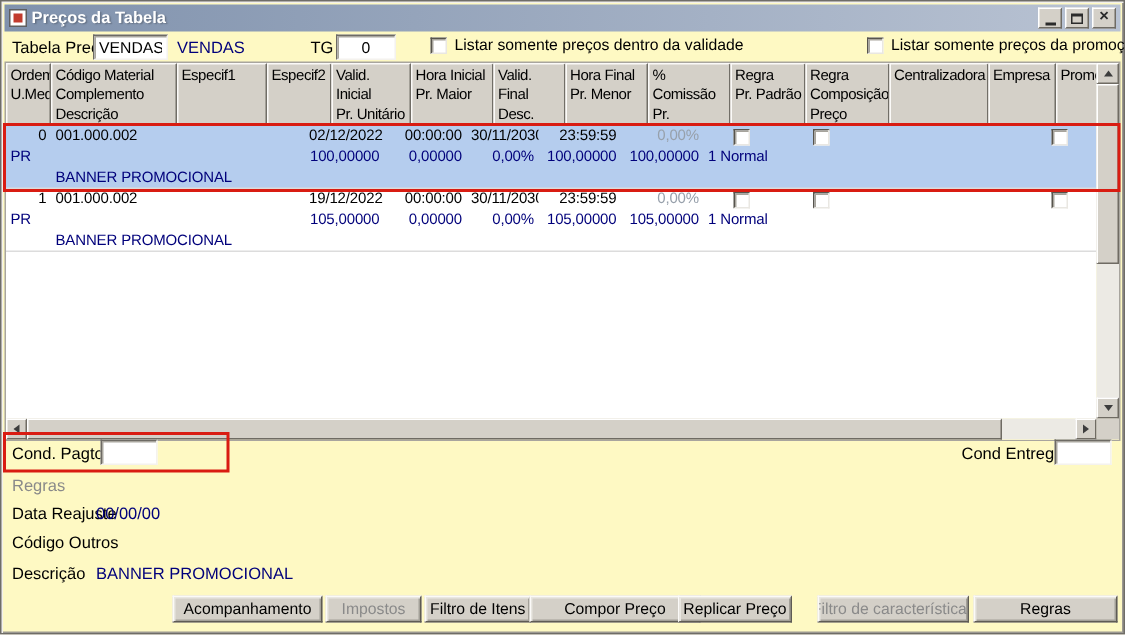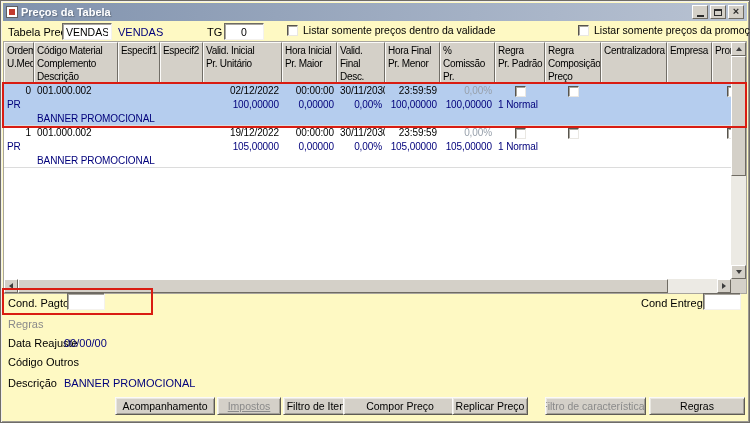--- a/index.html
+++ b/index.html
@@ -36,21 +36,21 @@
   .ghead{display:flex;height:42px}
   .hcell{flex:none;background:#d4d0c8;border:1px solid;border-color:#fbfaf8 #716e67 #716e67 #fbfaf8;
     padding:1px 1px 0 2px;font-size:10px;line-height:13px;letter-spacing:-0.3px;white-space:pre-line;overflow:hidden}
   .record{height:42px;border-bottom:1px solid #dcdcdc;overflow:hidden;background:#fff}
   .record.sel{background:#b5cdee}
   .rline{display:flex;height:14px;line-height:14px;font-size:10px;letter-spacing:-0.1px}
   .cell{flex:none;padding:0 3px;white-space:nowrap;overflow:hidden}
   .ar{text-align:right}
   .ctrc{display:flex;align-items:center;justify-content:center;padding:0}
   .mut{color:#97a0ab}
-  .c0{width:30px}.c1{width:84px}.c2{width:42px}.c3{width:43px}.c4{width:79px}.c5{width:55px}.c6{width:48px}
+  .c0{width:30px}.c1{width:84px}.c2{width:60px}.c3{width:43px}.c4{width:53px}.c5{width:55px}.c6{width:48px}
   .c7{width:55px}.c8{width:55px}.c9{width:50px}.c10{width:56px}.c11{width:45px}.c12{width:66px}.c13{width:41px}
   .sp85{width:85px}.sp111{width:111px}.sp169{width:169px}.sp30{width:30px}.w106{width:106px}
   
   .vscroll{position:absolute;left:727px;top:0;width:15px;height:237px;background:#eceae4}
   .hscroll{position:absolute;left:0;top:237px;width:727px;height:14px;background:#eceae4}
   .corner{position:absolute;left:727px;top:237px;width:15px;height:14px;background:#d4d0c8}
   .sbtn{position:absolute;background:#d4d0c8;border:1px solid;border-color:#fff #6f6b63 #6f6b63 #fff;
     display:flex;align-items:center;justify-content:center}
   .sb-up{left:0;top:0;width:15px;height:14px}
   .sb-down{left:0;bottom:0;width:15px;height:14px}
@@ -69,21 +69,21 @@
   
   .groupbox{position:absolute;left:345px;top:330px;width:401px;height:44px;border:1px solid #96938c;
     box-shadow:inset 1px 1px 0 #fff,1px 1px 0 #fff}
   .groupbox-title{position:absolute;left:7px;top:-7px;background:#d4d0c8;padding:0 3px;font-weight:bold;font-size:10.5px}
   .groupbox-text{padding:9px 6px 0 8px;font-size:9.5px;letter-spacing:-0.1px;line-height:12px}
   
   .btn{position:absolute;top:397px;height:18px;background:#d4d0c8;border:1px solid;
     border-color:#fbfaf8 #5e5b54 #5e5b54 #fbfaf8;box-shadow:inset 1px 1px 0 #e9e7e1, inset -1px -1px 0 #a3a098;
     display:flex;align-items:center;justify-content:center;font-size:10.5px;cursor:pointer;white-space:nowrap;overflow:hidden}
   .btn.dis{color:#8a8a8a;cursor:default}
-  .ul{text-decoration:underline}
+  .ul{}
 </style>
 </head>
 <body>
 
 <div class="window">
 
   <div class="titlebar">
     <div class="app-icon"></div>
     <div class="title-text">Preços da Tabela</div>
     <div class="win-controls">
@@ -260,21 +260,21 @@
 
   <div class="btn" style="left:115px;width:100px">
       <span>Acompanhamento</span>
     </div>
   <div class="btn dis" style="left:217px;width:64px">
       <span class="ul">Impostos</span>
     </div>
   <div class="btn" style="left:283px;width:71px">
       <span>Filtro de Itens</span>
     </div>
-  <div class="btn" style="left:343px;width:114px">
+  <div class="btn" style="left:353px;width:114px">
       <span>Compor Preço</span>
     </div>
   <div class="btn" style="left:452px;width:76px">
       <span>Replicar Preço</span>
     </div>
   <div class="btn dis" style="left:545px;width:101px">
       <span>Filtro de características</span>
     </div>
   <div class="btn" style="left:649px;width:96px">
       <span>Regras</span>

